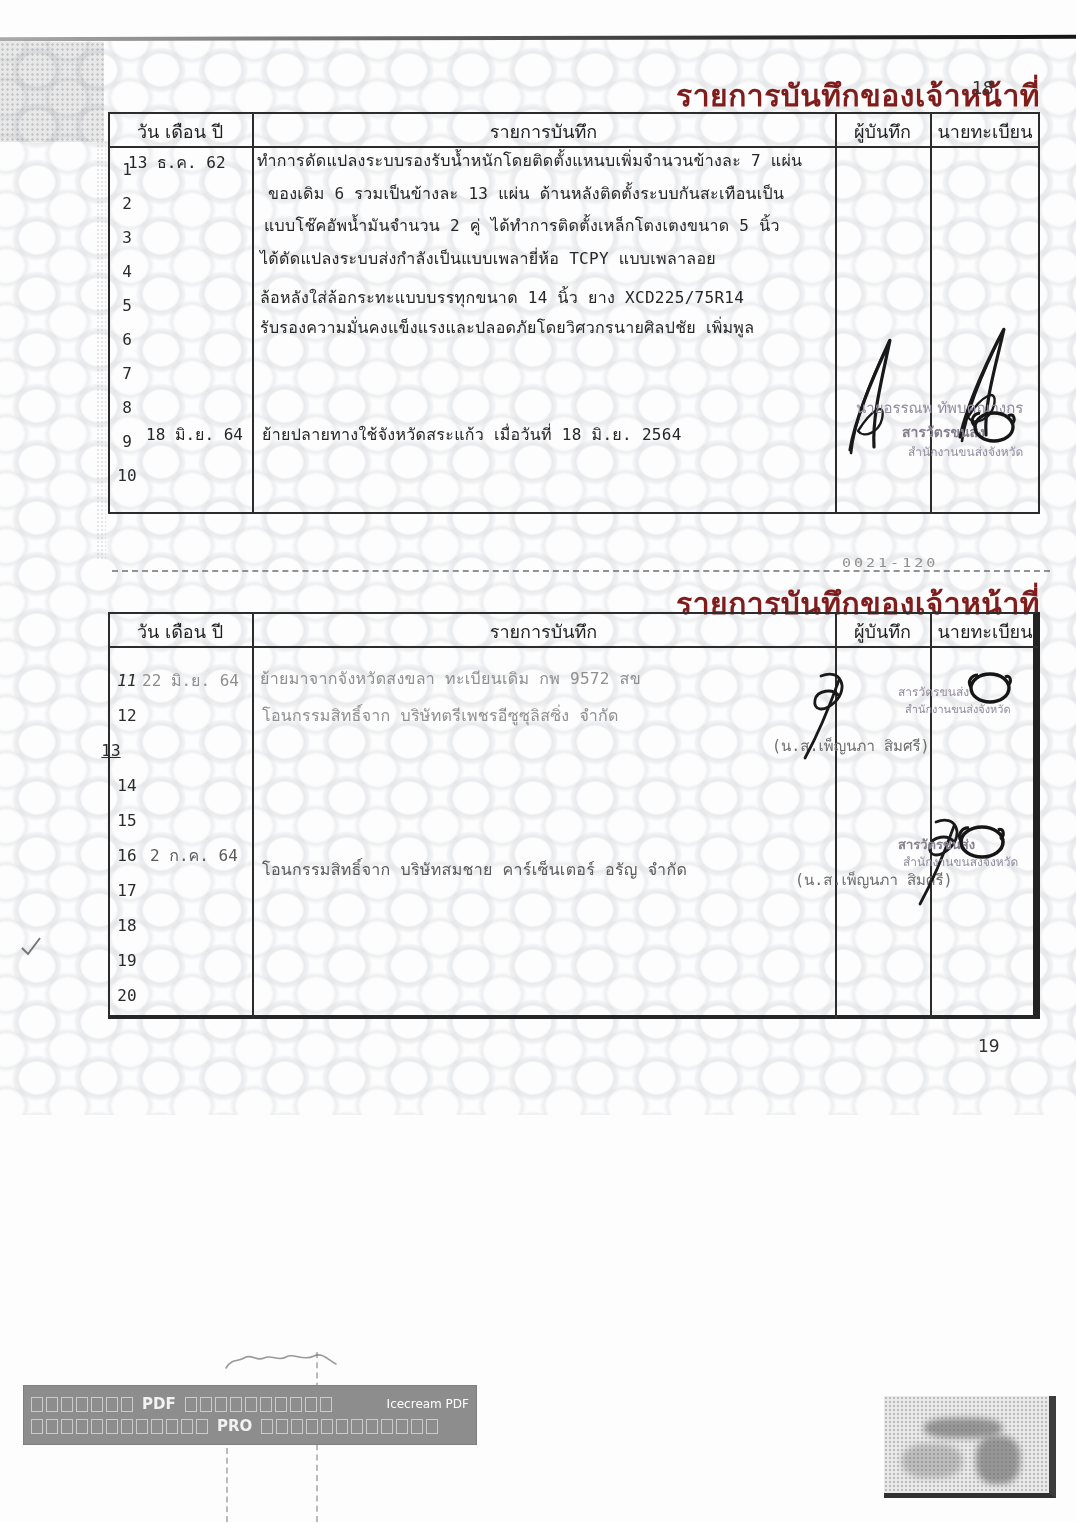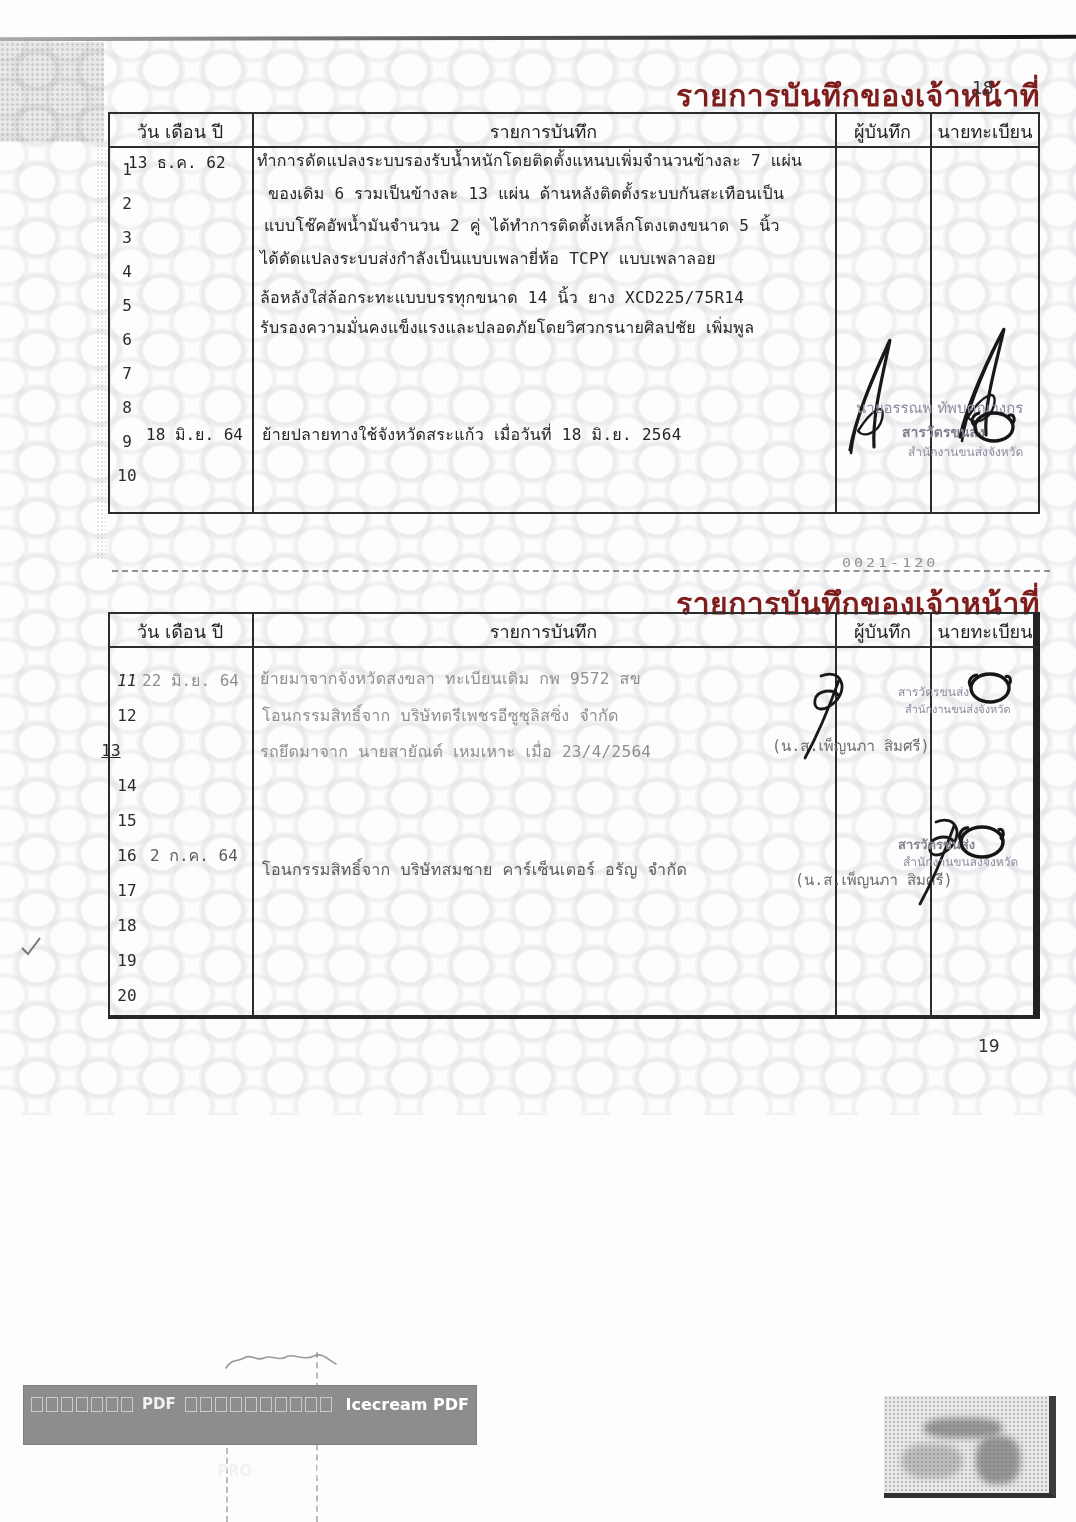--- a/index.html
+++ b/index.html
@@ -33,24 +33,24 @@
   .rec{font-family:"DejaVu Sans Mono",monospace;font-size:16px;color:#262626;white-space:nowrap;letter-spacing:0.3px;}
   .recdate{font-family:"DejaVu Sans Mono",monospace;font-size:16px;color:#262626;white-space:nowrap;text-align:right;}
   .faded{color:#8f8f8f;filter:blur(0.3px);}
   .semifaded{color:#5a5a5a;}
   .signer{font-family:"DejaVu Sans Mono",monospace;font-size:15px;color:#6e6e6e;white-space:nowrap;}
   .stamp{color:#938da0;filter:blur(0.5px);white-space:nowrap;font-size:14px;}
   .stamp-strong{color:#86808f;font-weight:bold;}
   .dashsep{border-top:2px dashed #6f6f6f;opacity:0.75;}
   .code{font-family:"DejaVu Sans Mono",monospace;font-size:15px;color:#8f8f8f;letter-spacing:3px;transform:scaleY(0.85);}
   .wm-bar{background:#8d8d8d;box-shadow:0 0 0 1px #7f7f7f inset;display:flex;flex-direction:column;justify-content:center;gap:4px;padding:6px 8px;box-sizing:border-box;}
-  .wm-row{display:flex;align-items:center;gap:3px;margin-top:44px;}
+  .wm-row{display:flex;align-items:center;gap:3px;}
   .tofu{display:inline-block;width:10px;height:13px;border:1px solid rgba(255,255,255,0.55);flex:0 0 auto;}
   .wm-text{color:#f2f2f2;font-size:15px;font-weight:600;padding:0 6px;white-space:nowrap;}
-  .wm-brand{color:#ffffff;font-size:16px;font-weight:bold;margin-left:auto;white-space:nowrap;}
+  .wm-brand{color:#ffffff;font-size:12px;font-weight:normal;margin-left:auto;white-space:nowrap;}
   .folddash{width:0;border-left:2px dashed rgba(120,120,120,0.5);}
   .corner-br{left:884px;top:1396px;width:172px;height:102px;background-color:#e9e9e9;
     background-image:radial-gradient(rgba(100,100,100,0.35) 1px, transparent 1.4px);
     background-size:4px 4px;
     border-right:7px solid #3c3c3c;border-bottom:5px solid #303030;box-sizing:border-box;}
   .smudge{position:absolute;background:#6a6a6a;filter:blur(3px);opacity:0.65;border-radius:40%;}
   svg{overflow:visible;}
 </style>
 </head>
 <body>
@@ -140,21 +140,20 @@
   <div class="abs rownum" style="left:112px;top:811px;">15</div>
   <div class="abs rownum" style="left:112px;top:846px;">16</div>
   <div class="abs rownum" style="left:112px;top:881px;">17</div>
   <div class="abs rownum" style="left:112px;top:916px;">18</div>
   <div class="abs rownum" style="left:112px;top:951px;">19</div>
   <div class="abs rownum" style="left:112px;top:986px;">20</div>
 
   <div class="abs recdate faded" style="left:142px;top:668px;">22 มิ.ย. 64</div>
   <div class="abs rec faded" style="left:260px;top:666px;">ย้ายมาจากจังหวัดสงขลา ทะเบียนเดิม กพ 9572 สข</div>
   <div class="abs rec faded" style="left:262px;top:703px;">โอนกรรมสิทธิ์จาก บริษัทตรีเพชรอีซูซุลิสซิ่ง จำกัด</div>
-  <div class="abs rec faded" style="left:260px;top:739px;">รถยึดมาจาก นายสายัณต์ เหมเหาะ เมื่อ 23/4/2564</div>
   <div class="abs signer" style="left:772px;top:734px;">(น.ส.เพ็ญนภา สิมศรี)</div>
   <svg class="abs" style="left:793px;top:666px;" width="58" height="98" viewBox="0 0 58 98">
     <path d="M28,10 C48,2 56,22 42,36 C30,47 20,44 22,34 C24,24 40,22 46,30" fill="none" stroke="#191919" stroke-width="2.8" stroke-linecap="round"></path>
     <path d="M46,14 C36,42 24,70 12,92" fill="none" stroke="#191919" stroke-width="2.8" stroke-linecap="round"></path>
   </svg>
   <div class="abs stamp" style="left:898px;top:682px;font-size:12px;">สารวัตรขนส่ง</div>
   <div class="abs stamp" style="left:905px;top:700px;font-size:11px;">สำนักงานขนส่งจังหวัด</div>
   <svg class="abs" style="left:965px;top:668px;" width="50" height="40" viewBox="0 0 50 40">
     <ellipse cx="25" cy="20" rx="19" ry="14" fill="none" stroke="#161616" stroke-width="3.4"></ellipse>
     <path d="M6,19 C2,14 6,7 13,7 M40,9 C46,6 47,14 43,17" fill="none" stroke="#161616" stroke-width="3"></path>

